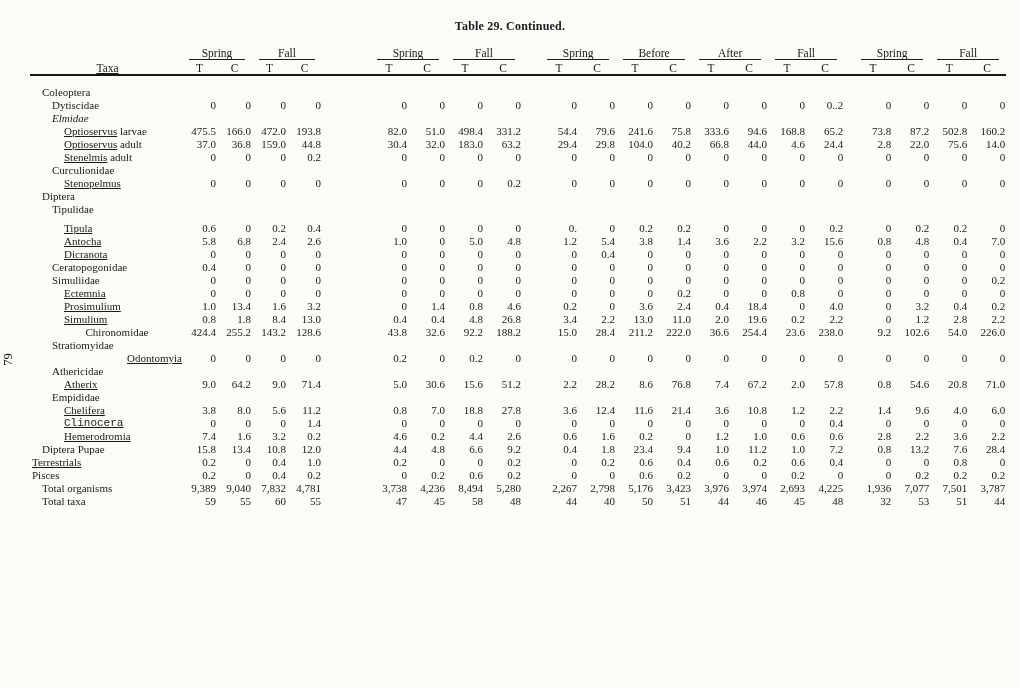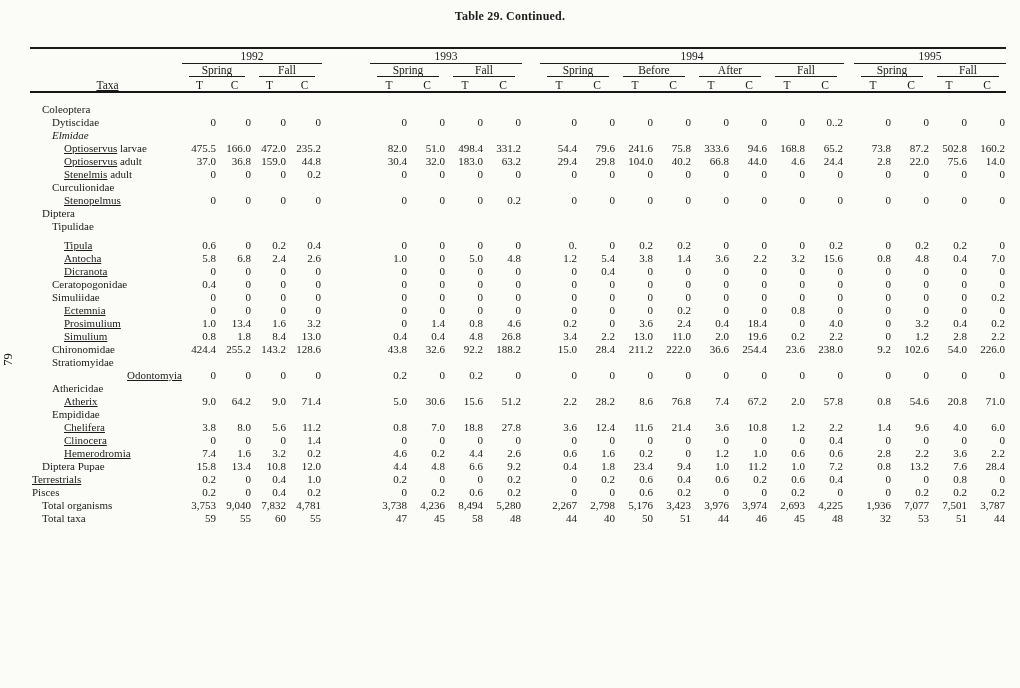--- a/index.html
+++ b/index.html
@@ -5,21 +5,21 @@
   html,body{margin:0;padding:0;}
   body{
     width:1020px;height:688px;
     background:#fbfbf8;
     font-family:"Liberation Serif","DejaVu Serif",serif;
     color:#1a1a1a;
     position:relative;
     overflow:hidden;
   }
   .page-title{
-    position:absolute;top:9px;left:0;width:1020px;
+    position:absolute;top:19px;left:0;width:1020px;
     text-align:center;font-weight:bold;font-size:12px;letter-spacing:.2px;
   }
   .page-num{
     position:absolute;left:2px;top:352px;
     transform:rotate(-90deg);transform-origin:center;
     font-size:12.5px;
   }
   table.scan{
     position:absolute;left:30px;top:47px;width:976px;
     border-collapse:collapse;table-layout:fixed;
@@ -67,38 +67,20 @@
       <col style="width: 38px;">
       <col style="width: 38px;">
       <col style="width: 38px;">
       <col style="width: 10px;">
       <col style="width: 38px;">
       <col style="width: 38px;">
       <col style="width: 38px;">
       <col style="width: 38px;">
     </colgroup>
   <thead>
-      <tr class="year-row">
-        <th class="top-rule"></th>
-        <th class="top-rule" colspan="4">
-          <span class="year-label">1992</span>
-        </th>
-        <th class="top-rule"></th>
-        <th class="top-rule" colspan="4">
-          <span class="year-label">1993</span>
-        </th>
-        <th class="top-rule"></th>
-        <th class="top-rule" colspan="8">
-          <span class="year-label">1994</span>
-        </th>
-        <th class="top-rule"></th>
-        <th class="top-rule" colspan="4">
-          <span class="year-label">1995</span>
-        </th>
-      </tr>
       <tr class="season-row">
         <th></th>
         <th colspan="2">
           <span class="season-label">Spring</span>
         </th>
         <th colspan="2">
           <span class="season-label">Fall</span>
         </th>
         <th></th>
         <th colspan="2">
@@ -232,21 +214,21 @@
         <td class="num"></td>
         <td class="num"></td>
         <td class="num"></td>
         <td class="num"></td>
       </tr>
       <tr>
         <td class="taxon" style="padding-left: 34px;"><span class="u">Optioservus</span><span> larvae</span></td>
         <td class="num">475.5</td>
         <td class="num">166.0</td>
         <td class="num">472.0</td>
-        <td class="num">235.2</td>
+        <td class="num">193.8</td>
         <td></td>
         <td class="num">82.0</td>
         <td class="num">51.0</td>
         <td class="num">498.4</td>
         <td class="num">331.2</td>
         <td></td>
         <td class="num">54.4</td>
         <td class="num">79.6</td>
         <td class="num">241.6</td>
         <td class="num">75.8</td>
@@ -618,21 +600,21 @@
         <td class="num">19.6</td>
         <td class="num">0.2</td>
         <td class="num">2.2</td>
         <td></td>
         <td class="num">0</td>
         <td class="num">1.2</td>
         <td class="num">2.8</td>
         <td class="num">2.2</td>
       </tr>
       <tr>
-        <td class="taxon" style="padding-left: 22px;"><span>Chironomidae</span></td>
+        <td class="taxon" style="padding-left: 22px; text-align: center;"><span>Chironomidae</span></td>
         <td class="num">424.4</td>
         <td class="num">255.2</td>
         <td class="num">143.2</td>
         <td class="num">128.6</td>
         <td></td>
         <td class="num">43.8</td>
         <td class="num">32.6</td>
         <td class="num">92.2</td>
         <td class="num">188.2</td>
         <td></td>
@@ -800,21 +782,21 @@
         <td class="num">10.8</td>
         <td class="num">1.2</td>
         <td class="num">2.2</td>
         <td></td>
         <td class="num">1.4</td>
         <td class="num">9.6</td>
         <td class="num">4.0</td>
         <td class="num">6.0</td>
       </tr>
       <tr>
-        <td class="taxon" style="padding-left: 34px;"><span class="u">Clinocera</span></td>
+        <td class="taxon" style="padding-left: 34px; font-family: Liberation Mono, monospace;"><span class="u">Clinocera</span></td>
         <td class="num">0</td>
         <td class="num">0</td>
         <td class="num">0</td>
         <td class="num">1.4</td>
         <td></td>
         <td class="num">0</td>
         <td class="num">0</td>
         <td class="num">0</td>
         <td class="num">0</td>
         <td></td>
@@ -931,21 +913,21 @@
         <td class="num">0.2</td>
         <td class="num">0</td>
         <td></td>
         <td class="num">0</td>
         <td class="num">0.2</td>
         <td class="num">0.2</td>
         <td class="num">0.2</td>
       </tr>
       <tr>
         <td class="taxon" style="padding-left: 12px;"><span>Total organisms</span></td>
-        <td class="num">3,753</td>
+        <td class="num">9,389</td>
         <td class="num">9,040</td>
         <td class="num">7,832</td>
         <td class="num">4,781</td>
         <td></td>
         <td class="num">3,738</td>
         <td class="num">4,236</td>
         <td class="num">8,494</td>
         <td class="num">5,280</td>
         <td></td>
         <td class="num">2,267</td>

